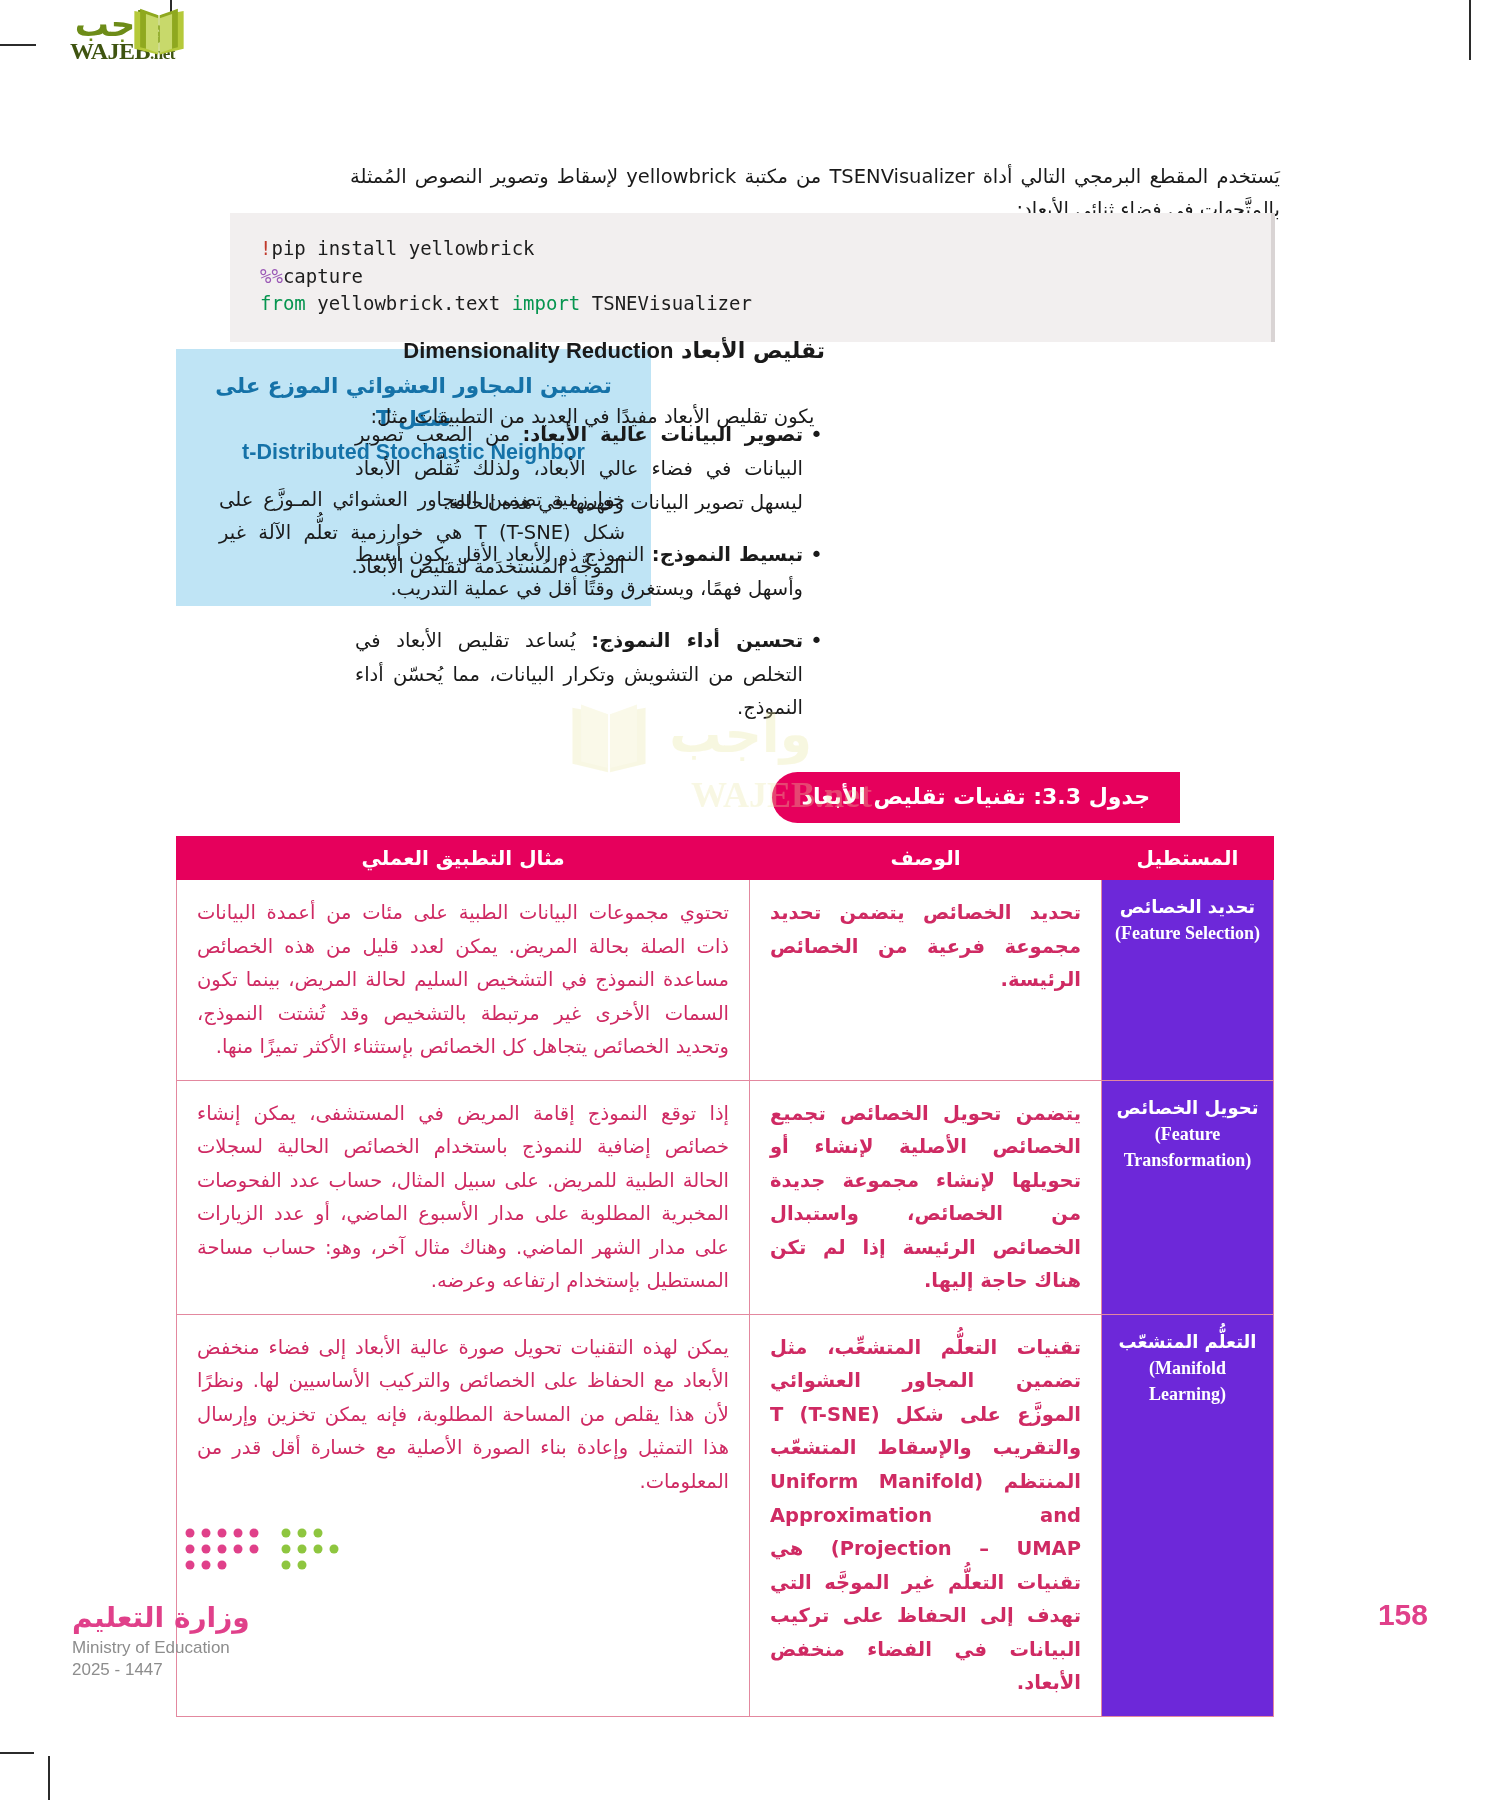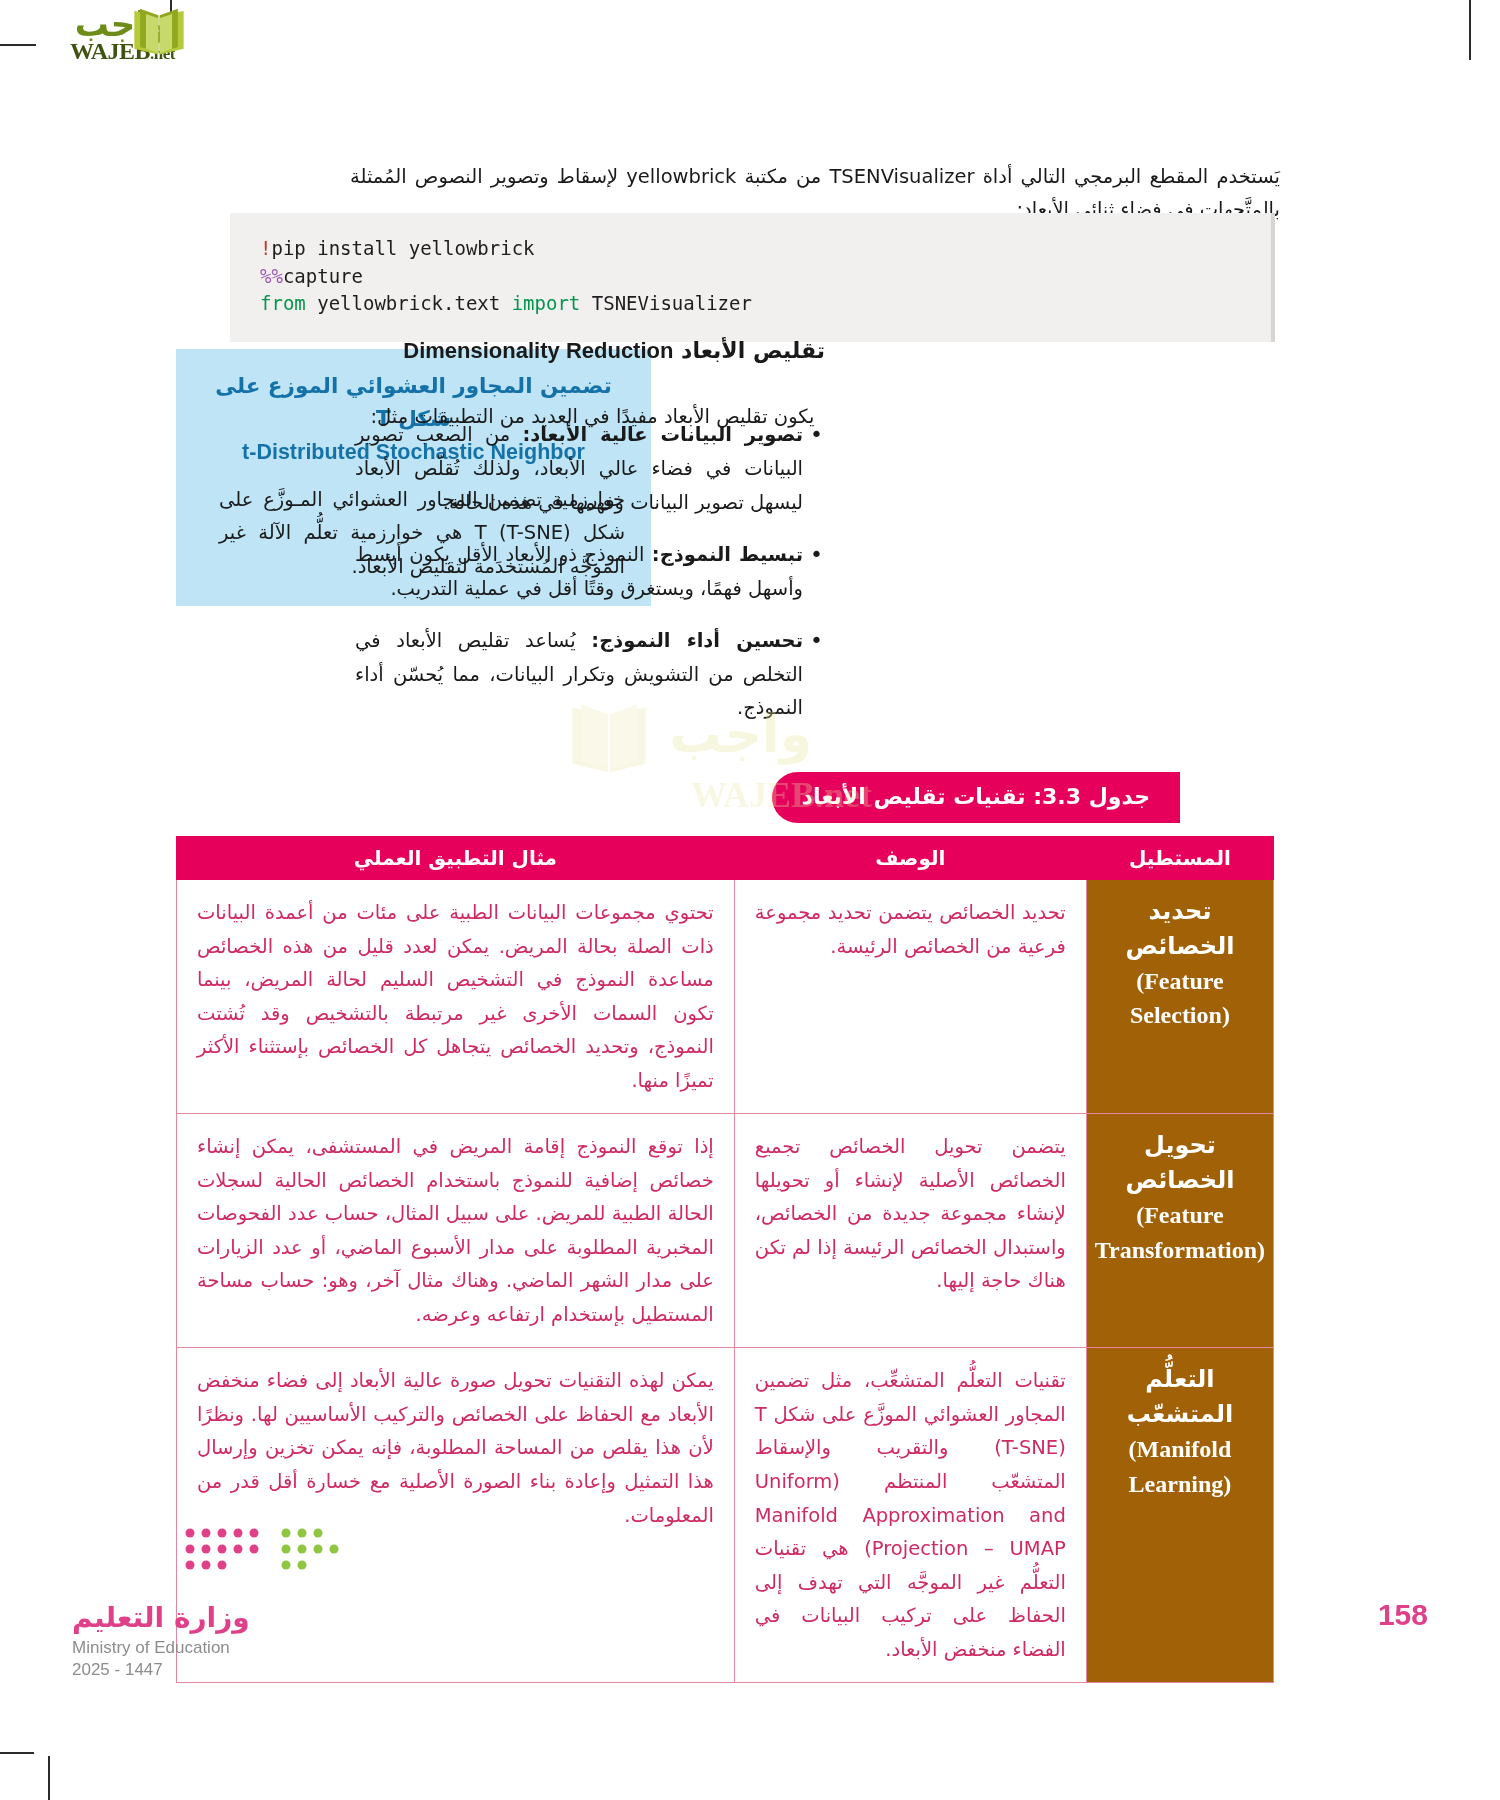--- a/index.html
+++ b/index.html
@@ -123,28 +123,28 @@
     font-family:"DejaVu Sans", sans-serif;
   }
   table.t33 th {
     background:#e6005c; color:#ffffff;
     font-size:20px; font-weight:bold;
     padding:9px 6px; text-align:center;
     border:1px solid #e6005c;
   }
   table.t33 td { border:1px solid #e3889f; vertical-align:top; }
   td.c-tech {
-    background:#a16207; color:#ffffff;
-    font-size:24px; font-weight:bold; line-height:1.45;
+    background:#6d28d9; color:#ffffff;
+    font-size:18px; font-weight:bold; line-height:1.45;
     text-align:center; padding:14px 8px; width:172px;
   }
   td.c-tech .en { font-weight:bold; }
   td.c-desc {
     color:#cf2a63; font-size:19.5px; line-height:1.72;
-    padding:16px 20px; text-align:justify; width:352px;
+    padding:16px 20px; text-align:justify; width:352px;font-weight:bold;
   }
   td.c-ex {
     color:#cf2a63; font-size:19.5px; line-height:1.72;
     padding:16px 20px; text-align:justify;
   }
   .ltr { direction:ltr; unicode-bidi:isolate; display:inline;font-family:Liberation Serif, serif; }
 
   
   .wm-center {
     position:absolute; left:560px; top:700px; width:330px; height:200px;

